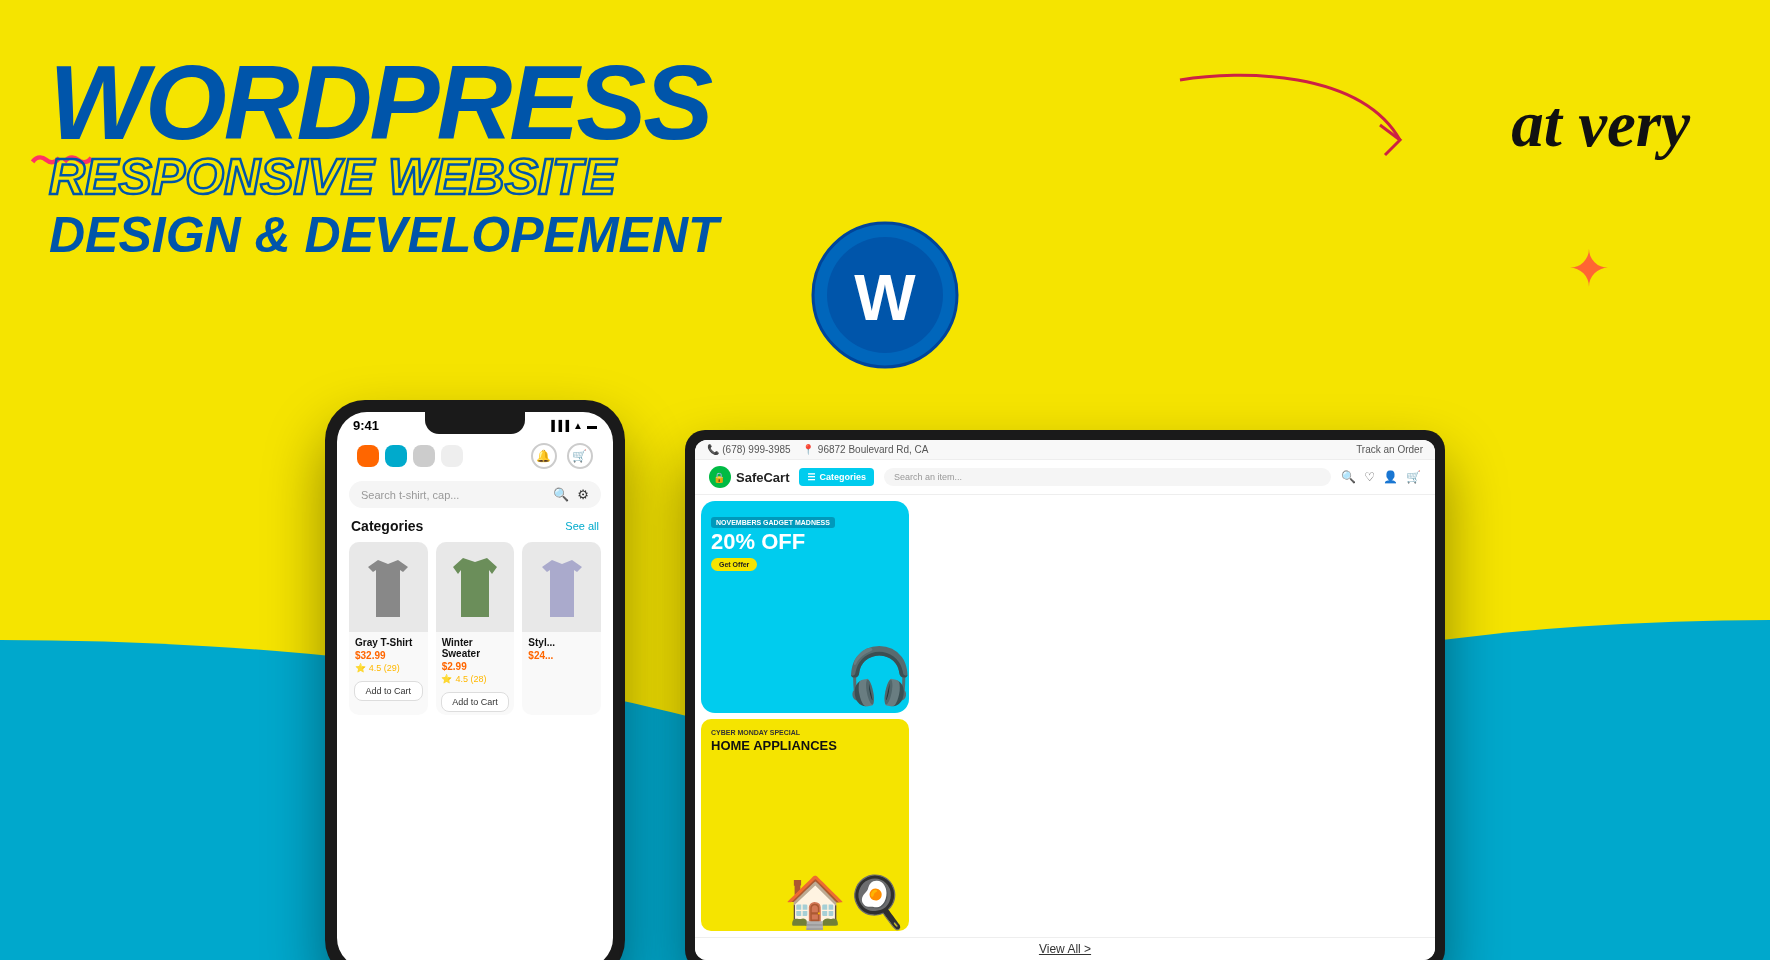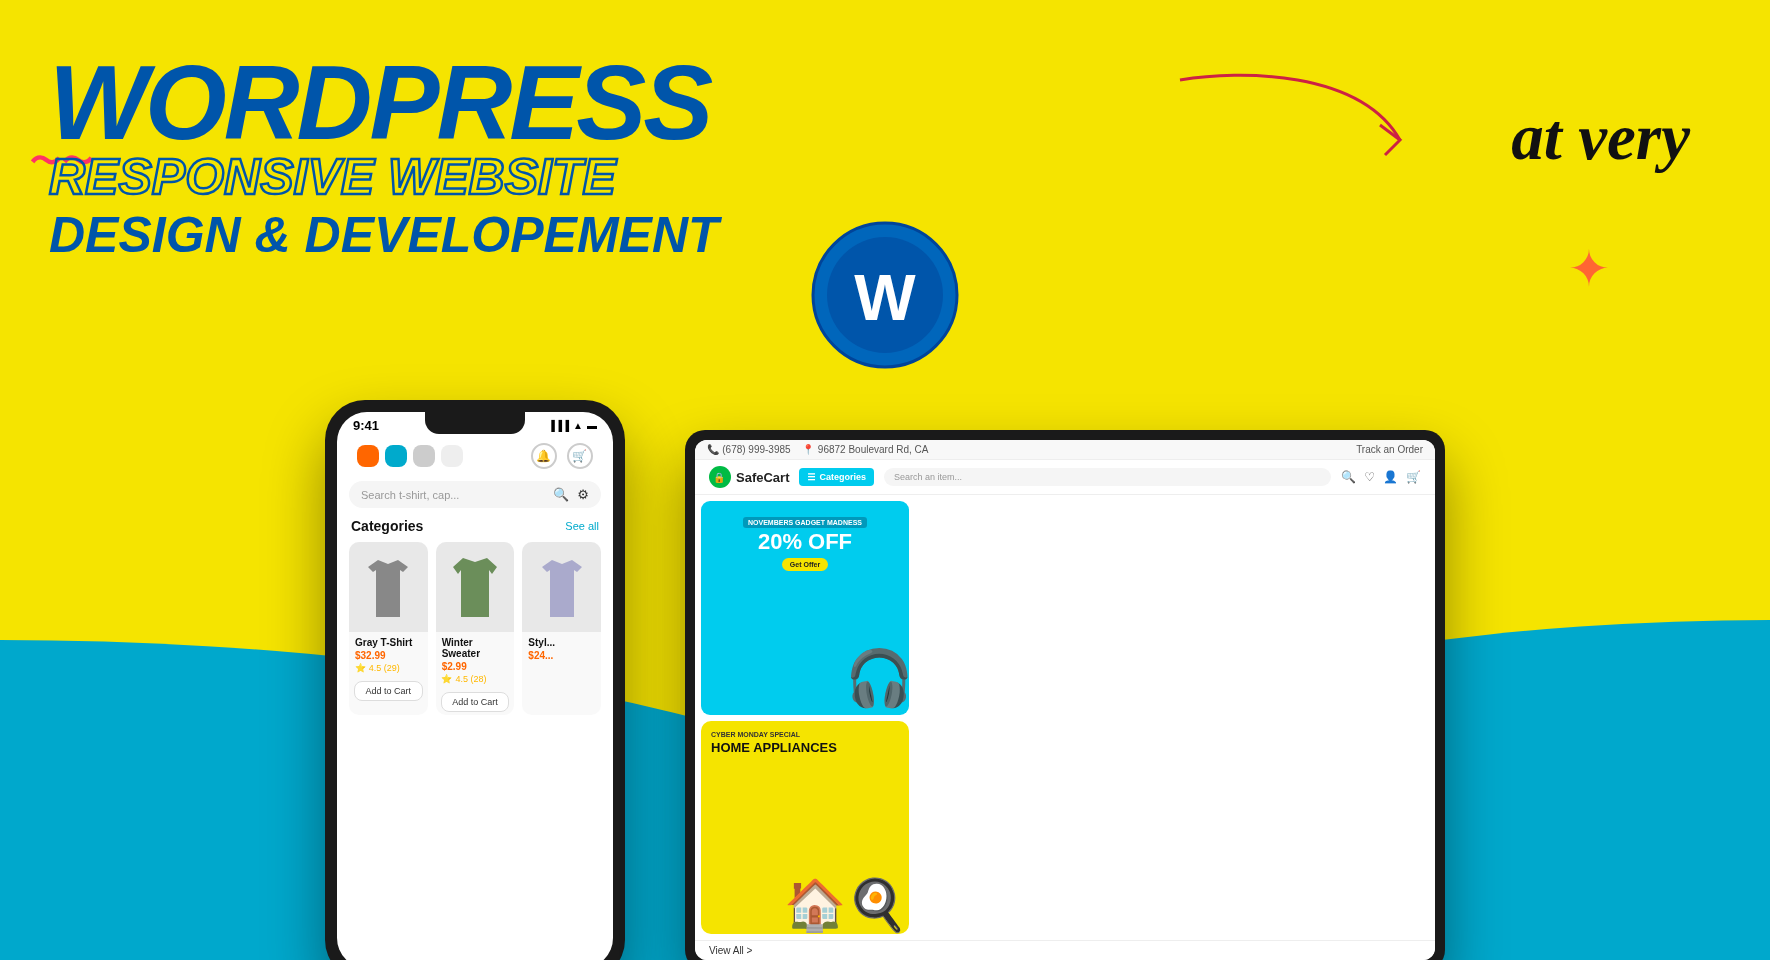--- a/index.html
+++ b/index.html
@@ -306,26 +306,25 @@
       width: 220px;
       flex-shrink: 0;
       display: flex;
       flex-direction: column;
       gap: 6px;
       padding: 6px;
     }
     .hero-banner-gadget {
       flex: 1;
       background: #00CCEE;
-      border-radius: 9px;
+      border-radius: 14px;
       padding: 10px;
       position: relative;
       overflow: hidden;
       min-height: 110px;
-      text-align: center;
     }
     .banner-tag {
       font-size: 7px;
       font-weight: 700;
       color: #fff;
       text-transform: uppercase;
       background: #0099BB;
       display: inline-block;
       padding: 2px 5px;
       border-radius: 3px;
@@ -450,24 +449,25 @@
       z-index: 5;
     }
     .dot { width: 6px; height: 6px; border-radius: 50%; background: rgba(255,255,255,0.6); }
     .dot-active { background: #333; }
 
     
     .view-all-bar {
       background: #fff;
       padding: 4px 14px;
       display: flex;
-      justify-content: flex-start;
-      font-size: 10px;
+      justify-content: center;
+      font-size: 12px;
       color: #333;
       border-top: 1px solid #eee;
+      text-decoration: underline;
     }
 
     
     .arrow-svg {
       position: absolute;
       top: 60px;
       right: 350px;
       z-index: 3;
       width: 260px;
       height: 130px;
@@ -496,21 +496,21 @@
     <text x="75" y="100" text-anchor="middle" fill="white" font-size="65" font-weight="900" font-family="Arial">W</text>
   </svg>
 </div>
 
 <div style="position:absolute; top:50px; left:49px; z-index:5;">
   <div style="font-size:105px; font-weight:900; color:#0055AA; text-transform:uppercase; font-style:italic; line-height:1; letter-spacing:-3px; font-family:'Arial Black', Arial, sans-serif;">WORDPRESS</div>
   <div style="font-size:50px; font-weight:900; color:transparent; text-transform:uppercase; font-style:italic; line-height:1.1; -webkit-text-stroke:2.5px #0055AA; font-family:'Arial Black', Arial, sans-serif; margin-top:-5px;">RESPONSIVE WEBSITE</div>
   <div style="font-size:50px; font-weight:900; color:#0055AA; text-transform:uppercase; font-style:italic; line-height:1.1; font-family:'Arial Black', Arial, sans-serif; margin-top:3px;">DESIGN &amp; DEVELOPEMENT</div>
 </div>
 
-<div style="position:absolute; top:100px; right:80px; z-index:5; text-align:left;">
+<div style="position:absolute; top:87px; right:80px; z-index:5; text-align:left;">
   <div style="font-size:65px; font-weight:700; color:#111; font-style:italic; font-family:Georgia, serif; line-height:1.15;">at very</div>
 </div>
 
 <div class="devices-container">
 
   <div class="phone-mockup">
     <div class="phone-notch"></div>
     <div class="phone-screen">
 
       <div class="phone-status-bar">

